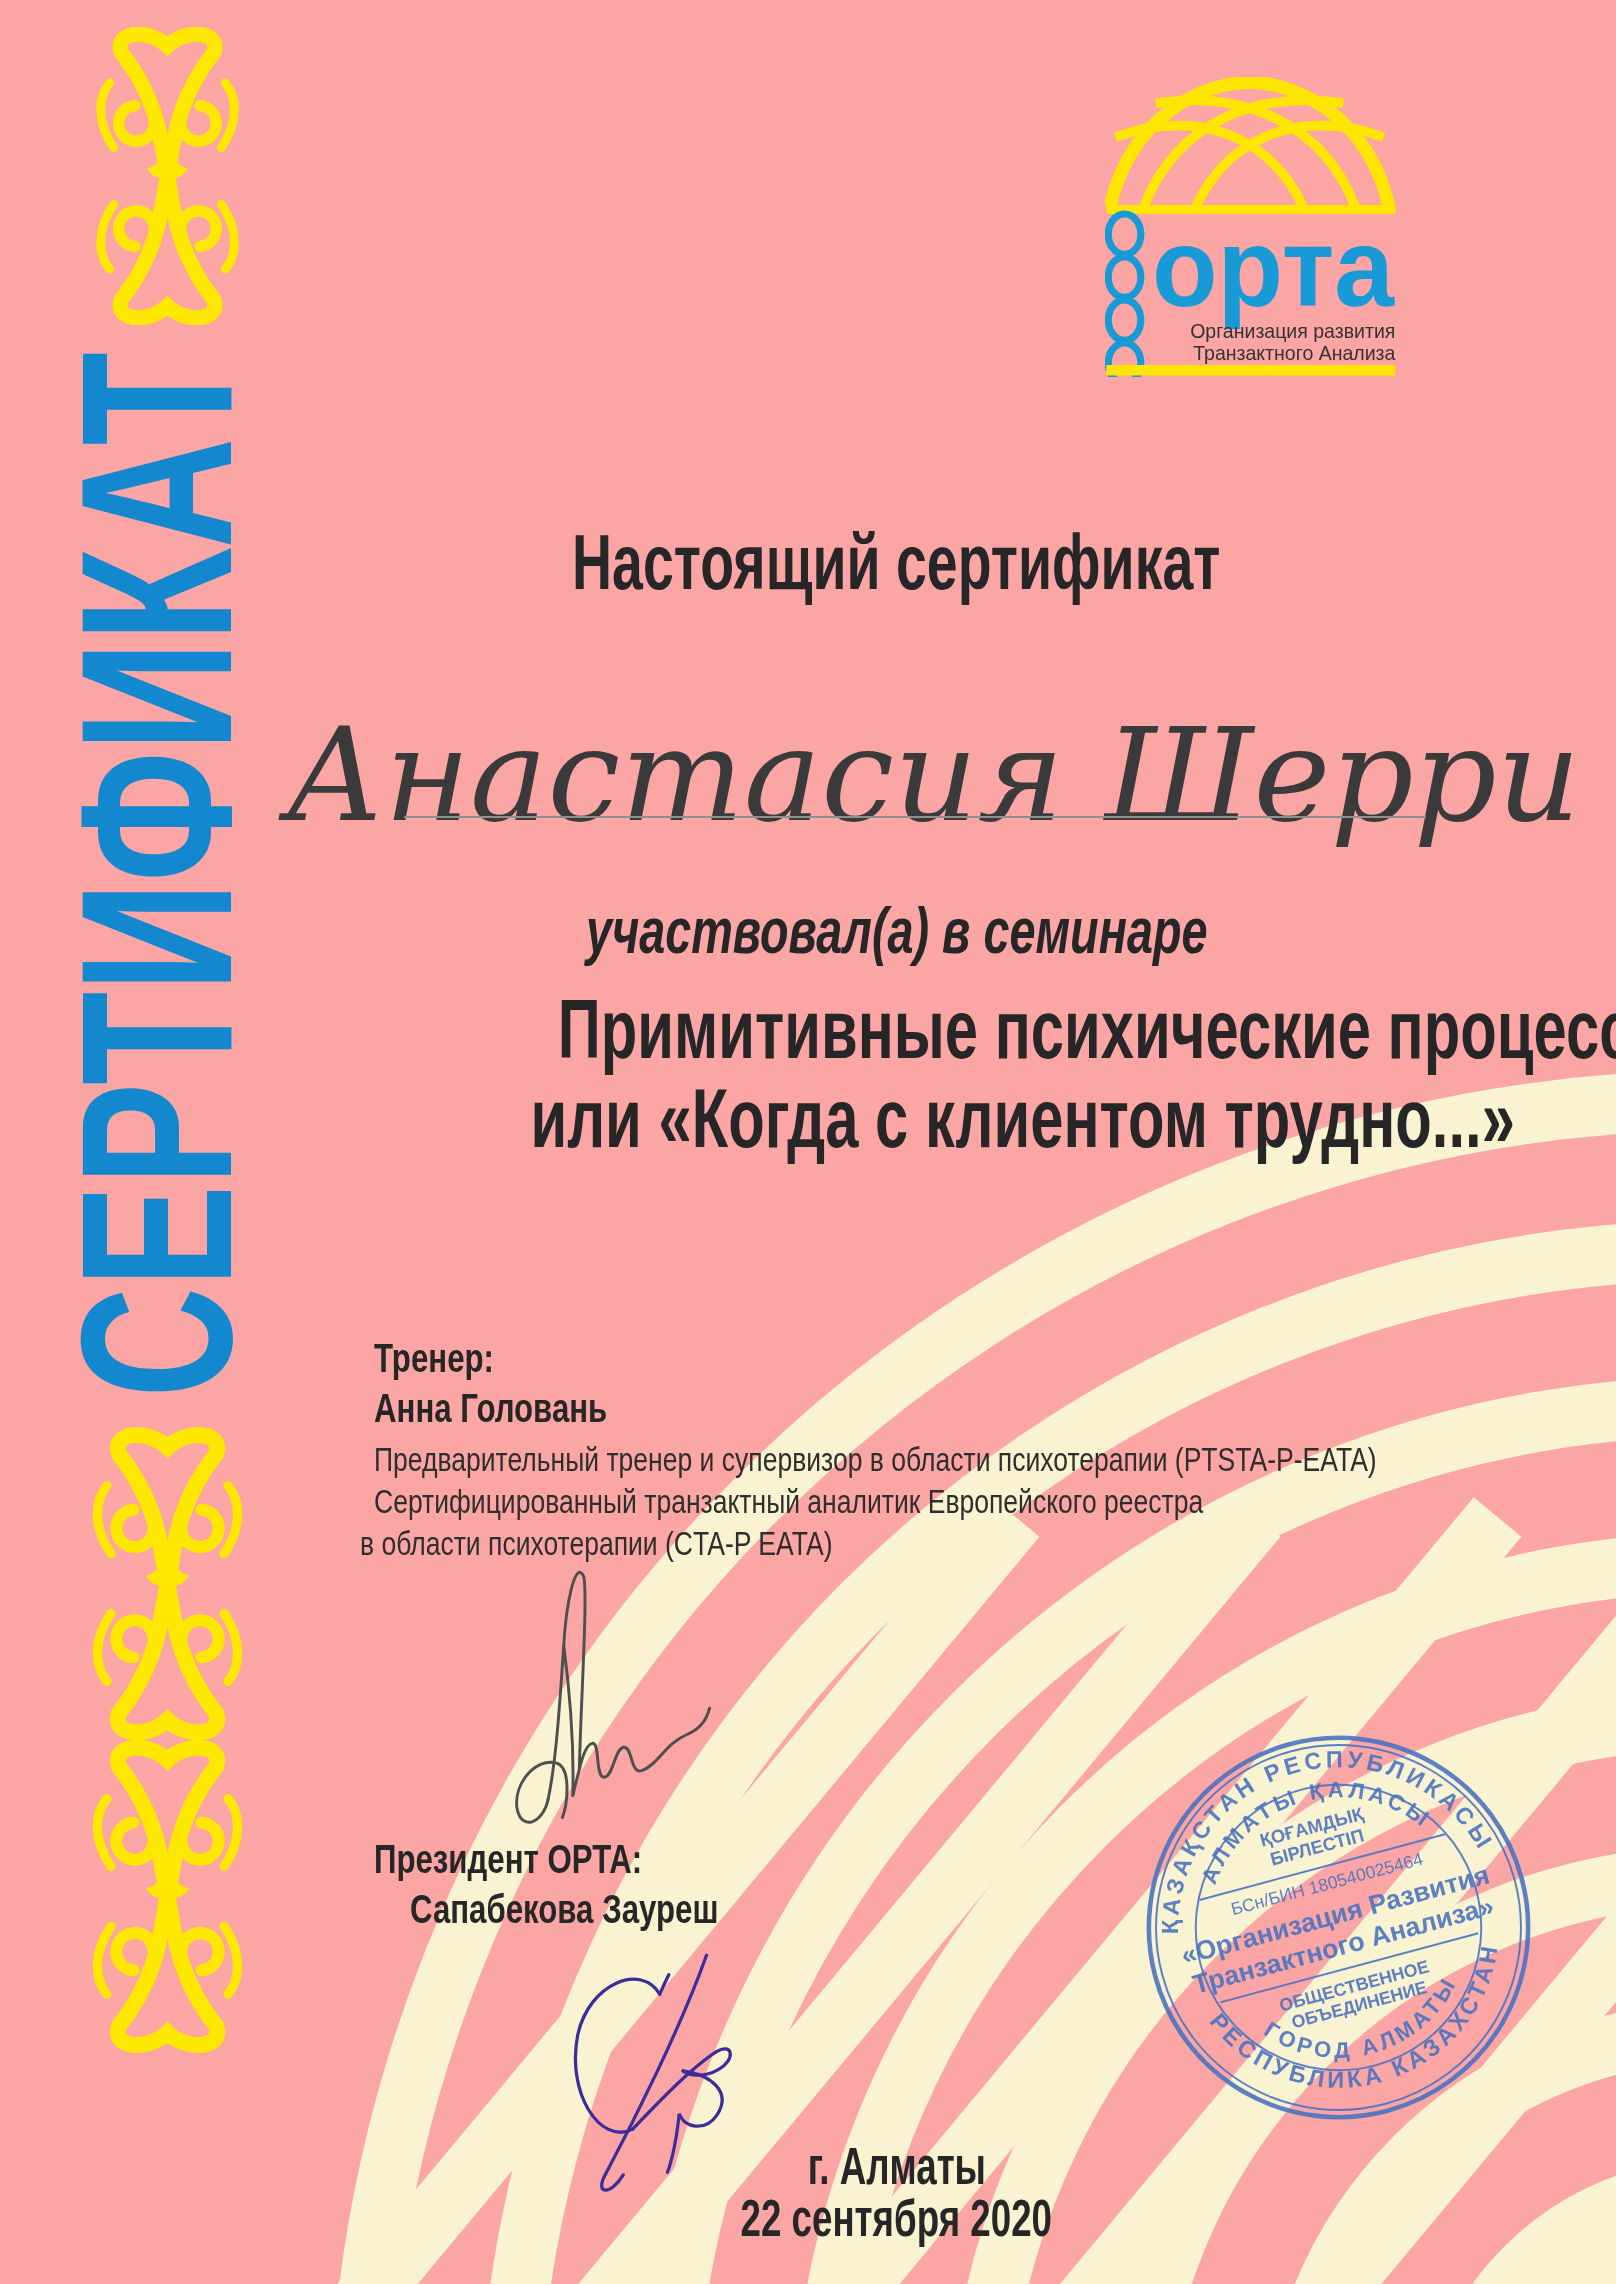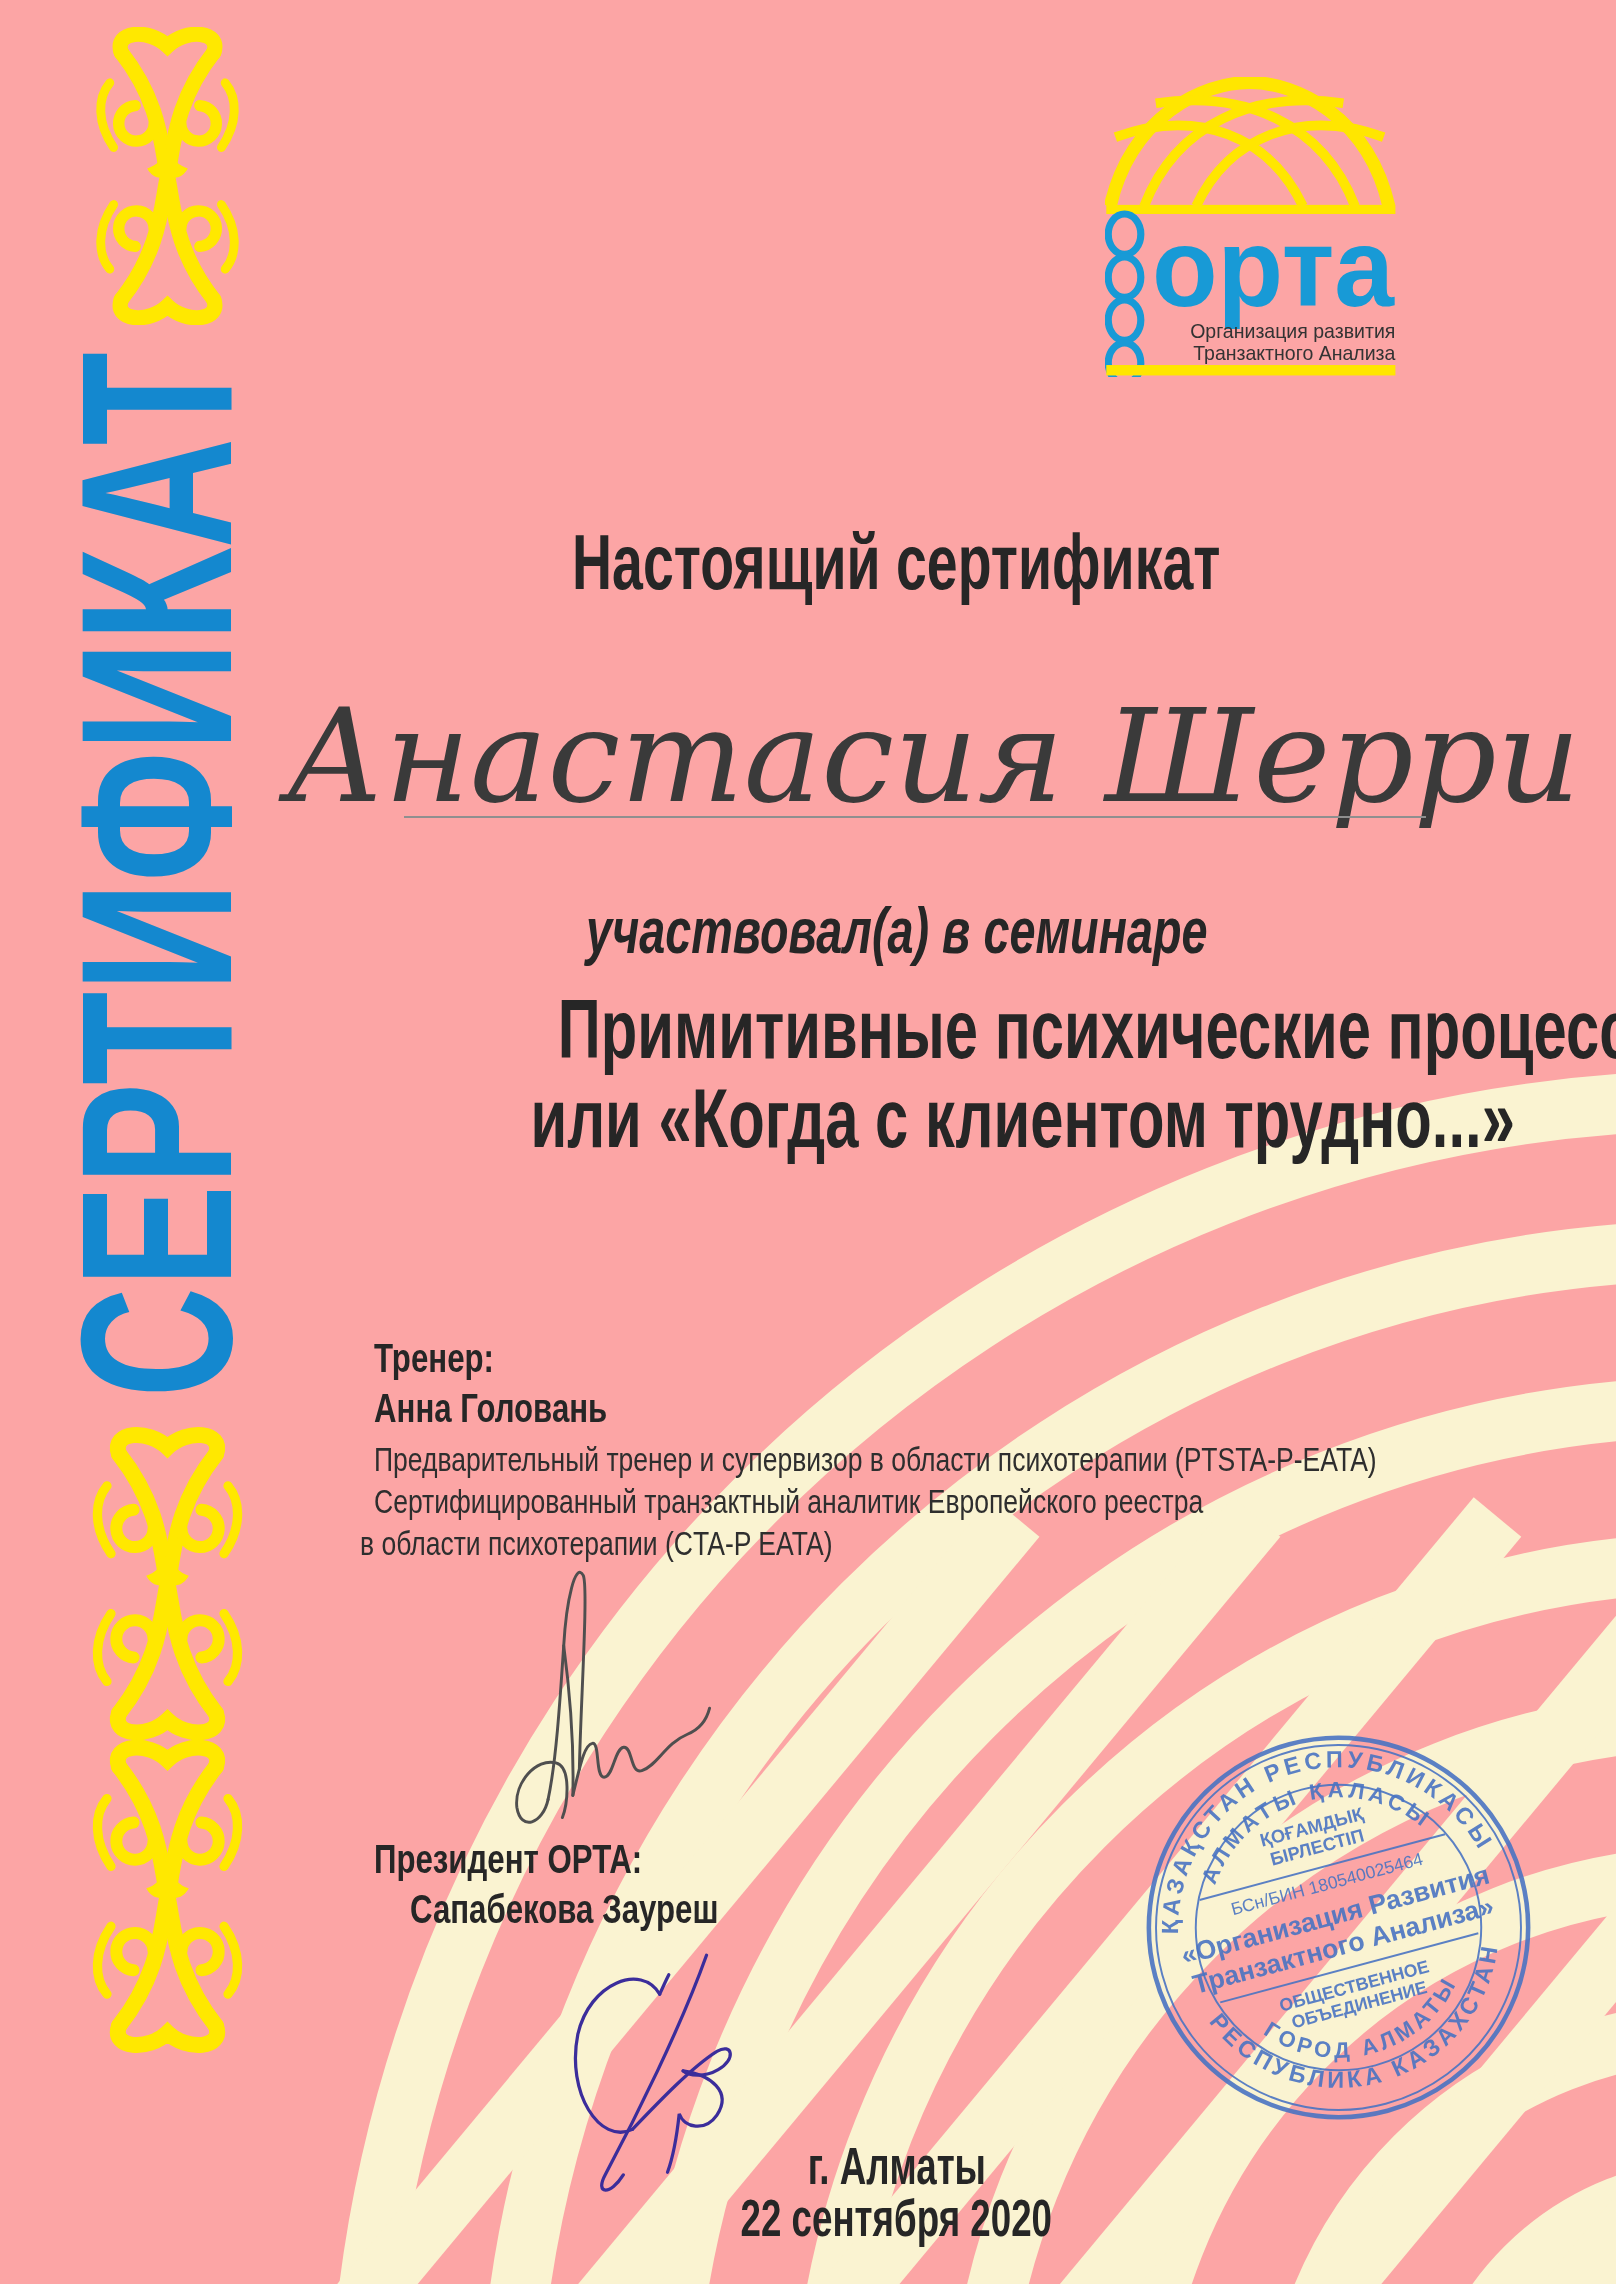--- a/index.html
+++ b/index.html
@@ -138,21 +138,21 @@
     <text x="72" y="352" font-size="172" font-weight="bold" fill="#189ad6" textLength="372" lengthAdjust="spacingAndGlyphs">орта</text>
     <text x="446" y="400" font-size="30" fill="#333" text-anchor="end">Организация развития</text>
     <text x="446" y="434" font-size="30" fill="#333" text-anchor="end">Транзактного Анализа</text>
     <rect x="2" y="442" width="444" height="16" fill="#ffe600"></rect>
   </svg>
 
   <div class="abs center-col nowrap" style="top:498px;margin-top:20px;">
     <span class="cond h1 ink">Настоящий сертификат</span>
   </div>
 
-  <div class="abs center-col nowrap" style="top:680px;left:286px;">
+  <div class="abs center-col nowrap" style="top:699px;left:286px;">
     <span class="scriptname">Анастасия Шерри</span>
   </div>
   <div class="abs" style="left:404px;top:816px;width:1022px;height:2px;background:#8f8f8f;"></div>
 
   <div class="abs center-col nowrap" style="top:893px;">
     <span class="cond partic ink">участвовал(а) в семинаре</span>
   </div>
 
   <div class="abs center-col nowrap" style="top:982px;">
     <span class="cond title ink">Примитивные психические процессы</span>

